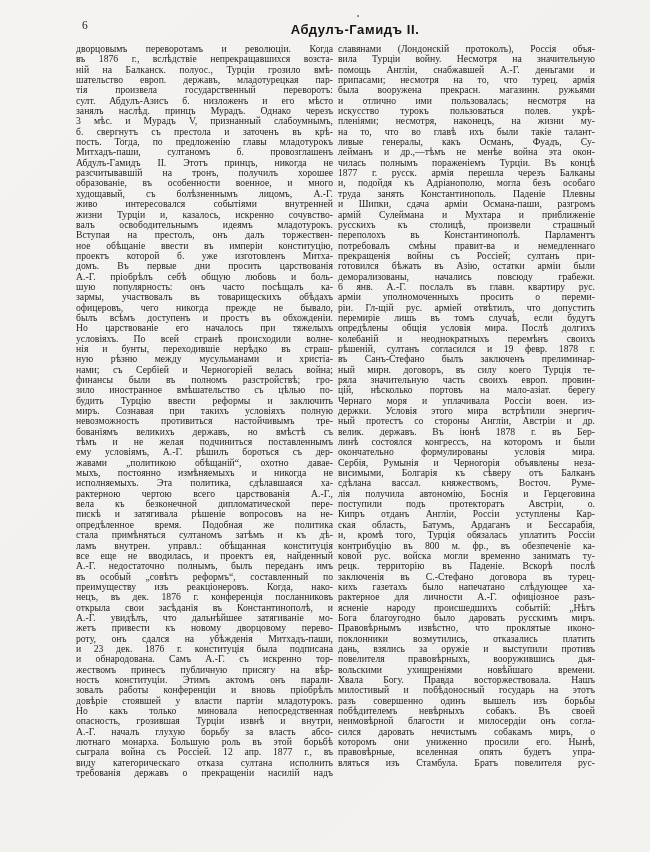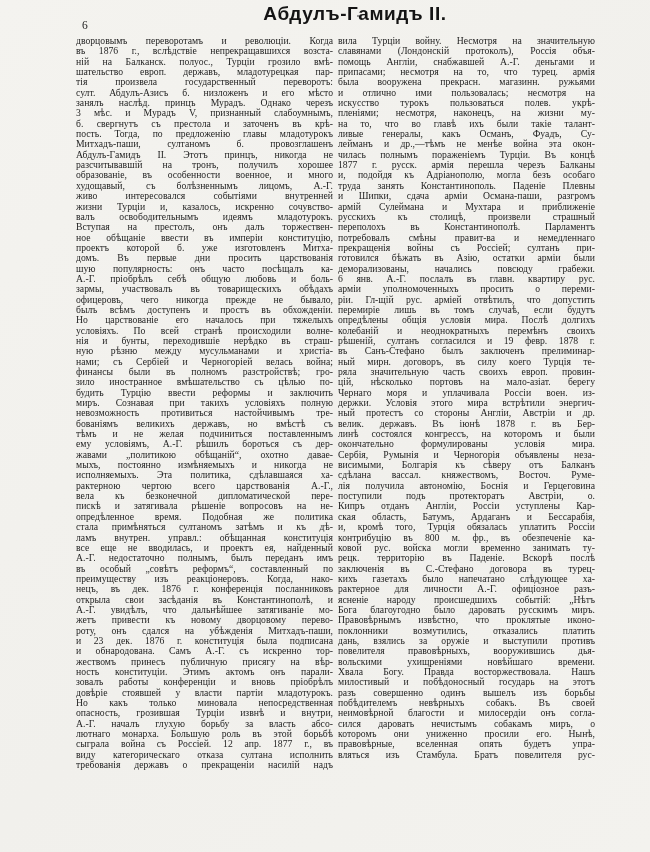--- a/index.html
+++ b/index.html
@@ -20,42 +20,42 @@
     position: absolute;
     left: 82px;
     top: 18px;
     font-size: 11.5px;
     line-height: 14px;
     color: #222;
   }
   .page-title {
     position: absolute;
     left: 355px;
-    top: 6px;
+    top: 22px;
     transform: translateX(-50%);
     font-family: "Liberation Sans", sans-serif;
     font-weight: 700;
-    font-size: 19px;
+    font-size: 13px;
     line-height: 16px;
     letter-spacing: 0.6px;
     white-space: nowrap;
     color: #141414;
   }
   .scan-speck {
     position: absolute;
     left: 357px;
     top: 15px;
     width: 2px;
     height: 2px;
     background: #6d6d6d;
     border-radius: 50%;
   }
   .text-column {
     position: absolute;
-    top: 36px;
+    top: 44px;
     width: 257px;
   }
   .text-column.left  { left: 76px; }
   .text-column.right { left: 338px; }
   .line {
     height: 10.35px;
     line-height: 10.45px;
     font-size: 9.7px;
     text-align: justify;
     text-align-last: justify;
@@ -87,22 +87,22 @@
       <div class="line">разсчитывавшій на тронъ, получилъ хорошее</div>
       <div class="line">образованіе, въ особенности военное, и много</div>
       <div class="line">худощавый, съ болѣзненнымъ лицомъ, А.-Г.</div>
       <div class="line">живо интересовался событіями внутренней</div>
       <div class="line">жизни Турціи и, казалось, искренно сочувство-</div>
       <div class="line">валъ освободительнымъ идеямъ младотурокъ.</div>
       <div class="line">Вступая на престолъ, онъ далъ торжествен-</div>
       <div class="line">ное обѣщаніе ввести въ имперіи конституцію,</div>
       <div class="line">проектъ которой б. уже изготовленъ Митха-</div>
       <div class="line">домъ. Въ первые дни просить царствованія</div>
+      <div class="line">А.-Г. пріобрѣлъ себѣ общую любовь и боль-</div>
       <div class="line">шую популярность: онъ часто посѣщалъ ка-</div>
-      <div class="line">А.-Г. пріобрѣлъ себѣ общую любовь и боль-</div>
       <div class="line">зармы, участвовалъ въ товарищескихъ обѣдахъ</div>
       <div class="line">офицеровъ, чего никогда прежде не бывало,</div>
       <div class="line">былъ всѣмъ доступенъ и простъ въ обхожденіи.</div>
       <div class="line">Но царствованіе его началось при тяжелыхъ</div>
       <div class="line">условіяхъ. По всей странѣ происходили волне-</div>
       <div class="line">нія и бунты, переходившіе нерѣдко въ страш-</div>
       <div class="line">ную рѣзню между мусульманами и христіа-</div>
       <div class="line">нами; съ Сербіей и Черногоріей велась война;</div>
       <div class="line">финансы были въ полномъ разстройствѣ; гро-</div>
       <div class="line">зило иностранное вмѣшательство съ цѣлью по-</div>
@@ -138,22 +138,22 @@
       <div class="line">довѣріе стоявшей у власти партіи младотурокъ.</div>
       <div class="line">Но какъ только миновала непосредственная</div>
       <div class="line">опасность, грозившая Турціи извнѣ и внутри,</div>
       <div class="line">А.-Г. началъ глухую борьбу за власть абсо-</div>
       <div class="line">лютнаго монарха. Большую роль въ этой борьбѣ</div>
       <div class="line">сыграла война съ Россіей. 12 апр. 1877 г., въ</div>
       <div class="line">виду категорическаго отказа султана исполнить</div>
       <div class="line">требованія державъ о прекращеніи насилій надъ</div>
     </div>
   <div class="text-column right">
+      <div class="line">славянами (Лондонскій протоколъ), Россія объя-</div>
       <div class="line">вила Турціи войну. Несмотря на значительную</div>
-      <div class="line">славянами (Лондонскій протоколъ), Россія объя-</div>
       <div class="line">помощь Англіи, снабжавшей А.-Г. деньгами и</div>
       <div class="line">припасами; несмотря на то, что турец. армія</div>
       <div class="line">была вооружена прекрасн. магазинн. ружьями</div>
       <div class="line">и отлично ими пользовалась; несмотря на</div>
       <div class="line">искусство турокъ пользоваться полев. укрѣ-</div>
       <div class="line">пленіями; несмотря, наконецъ, на жизни му-</div>
       <div class="line">на то, что во главѣ ихъ были такіе талант-</div>
       <div class="line">ливые генералы, какъ Османъ, Фуадъ, Су-</div>
       <div class="line">лейманъ и др.,—тѣмъ не менѣе война эта окон-</div>
       <div class="line">чилась полнымъ пораженіемъ Турціи. Въ концѣ</div>

